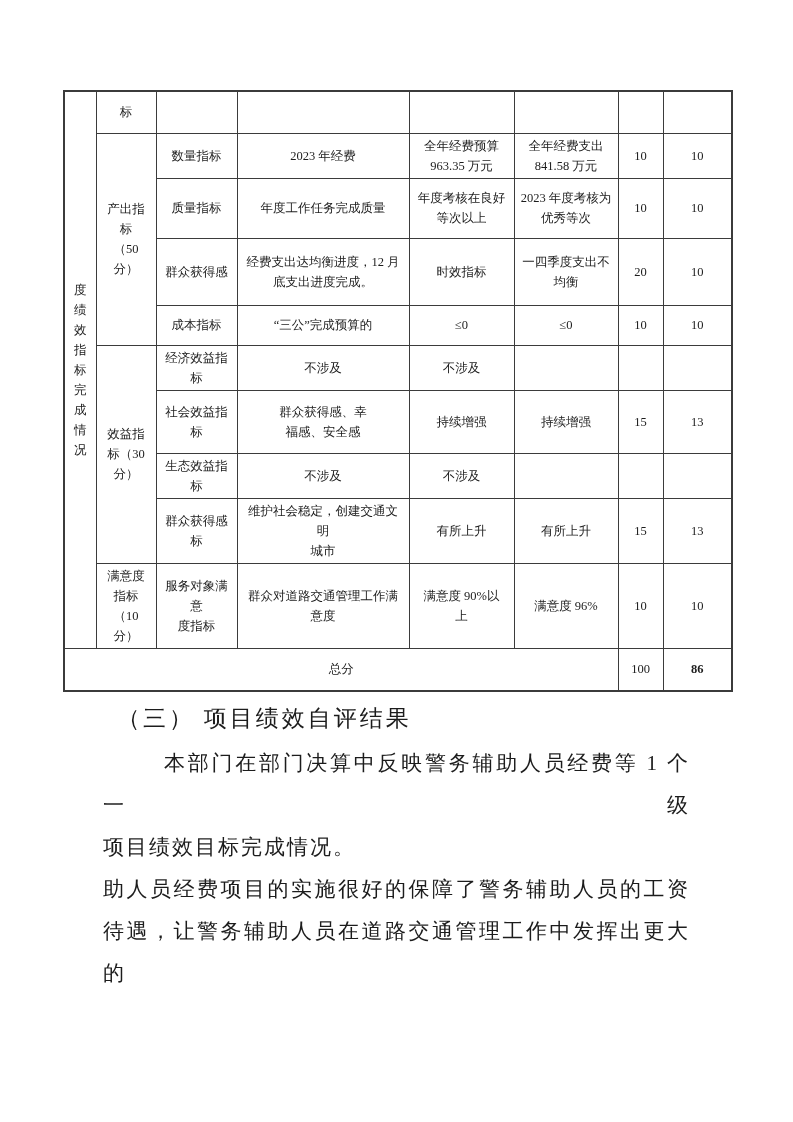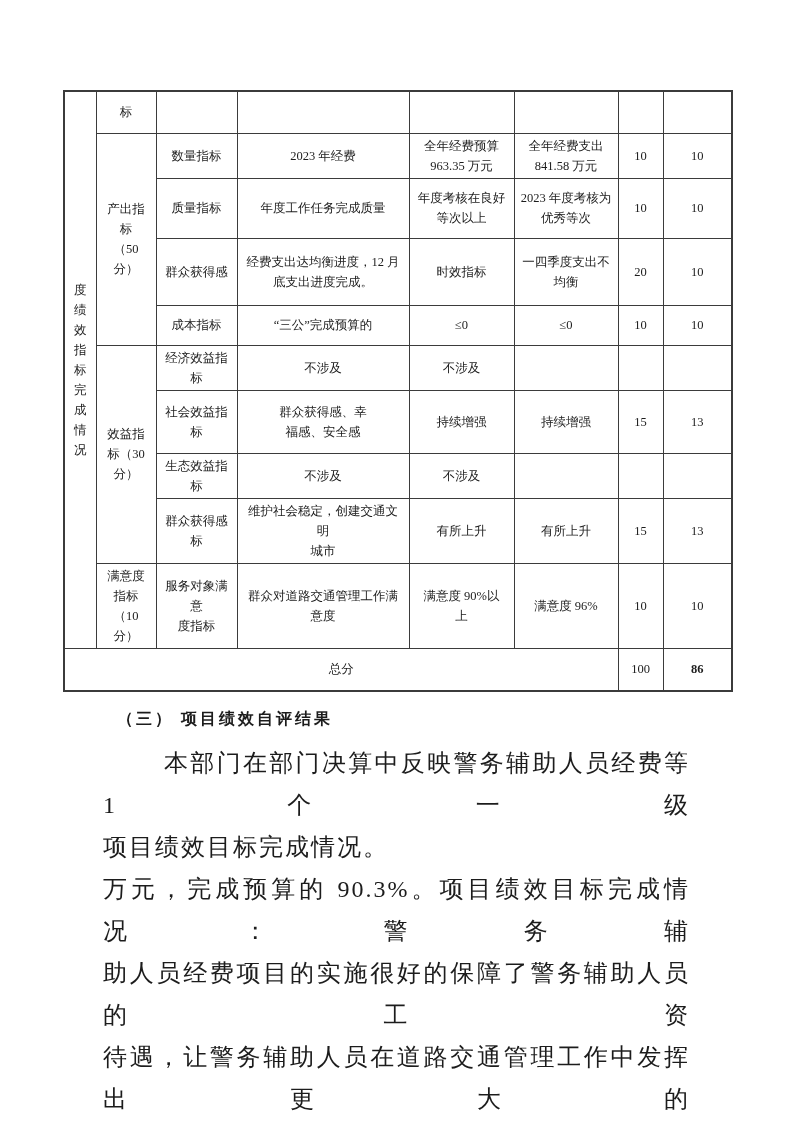--- a/index.html
+++ b/index.html
@@ -49,29 +49,29 @@
   td.vt { vertical-align: top; }
   td.c7, td.c8 { font-size: 13.5px; }
   td.total-label { font-size: 13px; }
   td.bold { font-weight: bold; border-radius: 8px; }
   
   .body-text {
     width: 587px;
     margin: 10px 0 0 103px;
   }
   .heading {
-    font-size: 16px;
-    font-weight: bold;
+    font-size: 23px;
+    font-weight: normal;
     letter-spacing: 3px;
     line-height: 34px;
     text-indent: 14px;
     margin-bottom: 6px;
   }
   .line {
-    font-size: 24px;
+    font-size: 21px;
     line-height: 42px;
     letter-spacing: 2px;
     text-align: left;
     white-space: nowrap;
   }
   .line.fill {
     white-space: normal;
     text-align: justify;
     text-align-last: justify;
     text-justify: distribute;
@@ -213,19 +213,18 @@
       <td class="c7">100</td>
       <td class="c8 bold">86</td>
     </tr>
   </tbody>
     </table>
 
   <div class="body-text">
     <div class="heading">（三） 项目绩效自评结果</div>
     <div class="line indent fill">本部门在部门决算中反映警务辅助人员经费等 1 个一级</div>
     <div class="line">项目绩效目标完成情况。</div>
-    <div class="line fill">万元，完成预算的 90.3%。项目绩效目标完成情况：警务辅</div>
     <div class="line fill">助人员经费项目的实施很好的保障了警务辅助人员的工资</div>
     <div class="line fill">待遇，让警务辅助人员在道路交通管理工作中发挥出更大的</div>
 
   </div>
 
 </div>
 
 </body></html>

